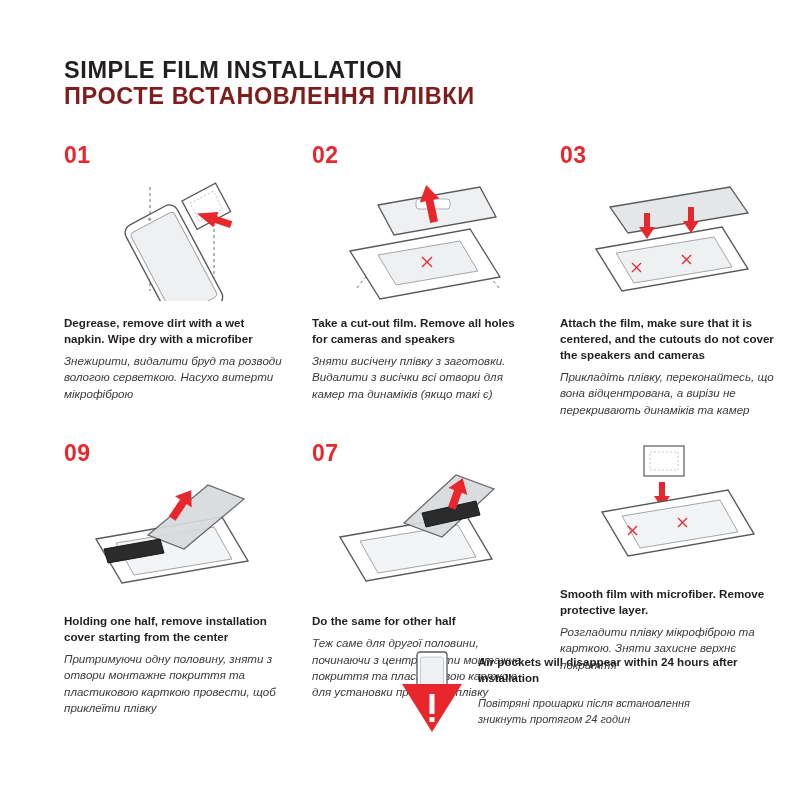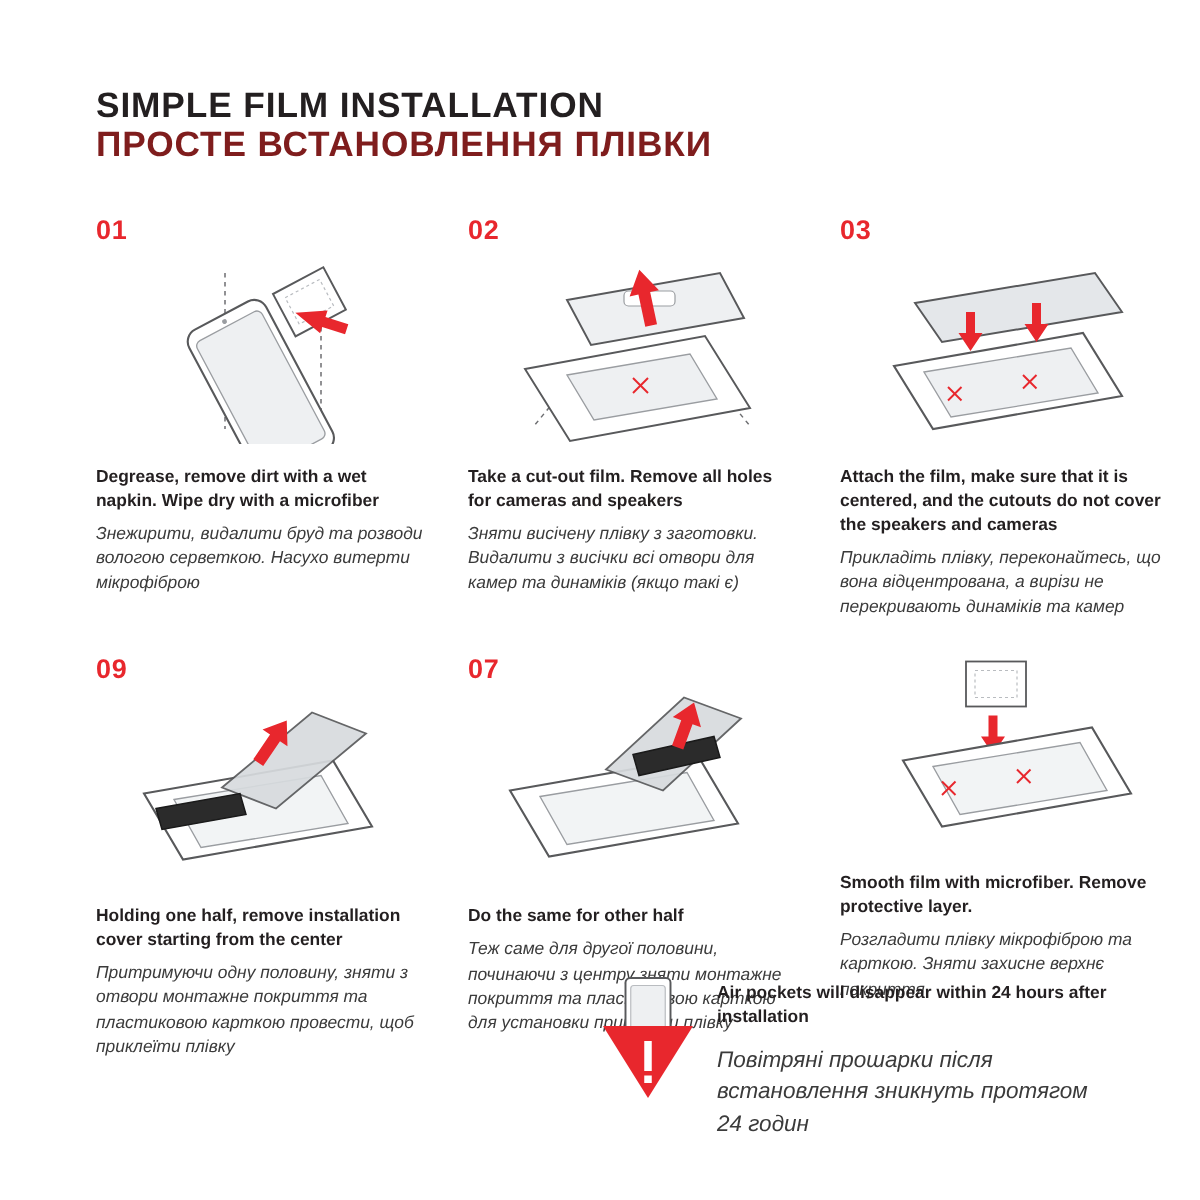--- a/index.html
+++ b/index.html
@@ -46,21 +46,21 @@
   .grid {
     display: grid;
     grid-template-columns: 1fr 1fr 1fr;
     column-gap: 28px;
     row-gap: 0px;
   }
   .cell {
     position: relative;
   }
   .step-num {
-    font-size: 18px;
+    font-size: 23px;
     font-weight: bold;
     color: #e8272d;
     letter-spacing: 0.5px;
     line-height: 1;
     margin-bottom: 4px;
   }
   .art {
     height: 130px;
     position: relative;
     margin-bottom: 14px;
@@ -105,21 +105,21 @@
     padding-top: 6px;
   }
   .note-en {
     font-size: 11.6px;
     font-weight: bold;
     line-height: 1.38;
     margin: 0 0 10px 0;
     color: #231f20;
   }
   .note-uk {
-    font-size: 15px;
+    font-size: 11px;
     font-style: italic;
     line-height: 1.42;
     margin: 0;
     color: #3b3b3b;
   }
 </style>
 </head>
 <body>
 
 <div class="page">

